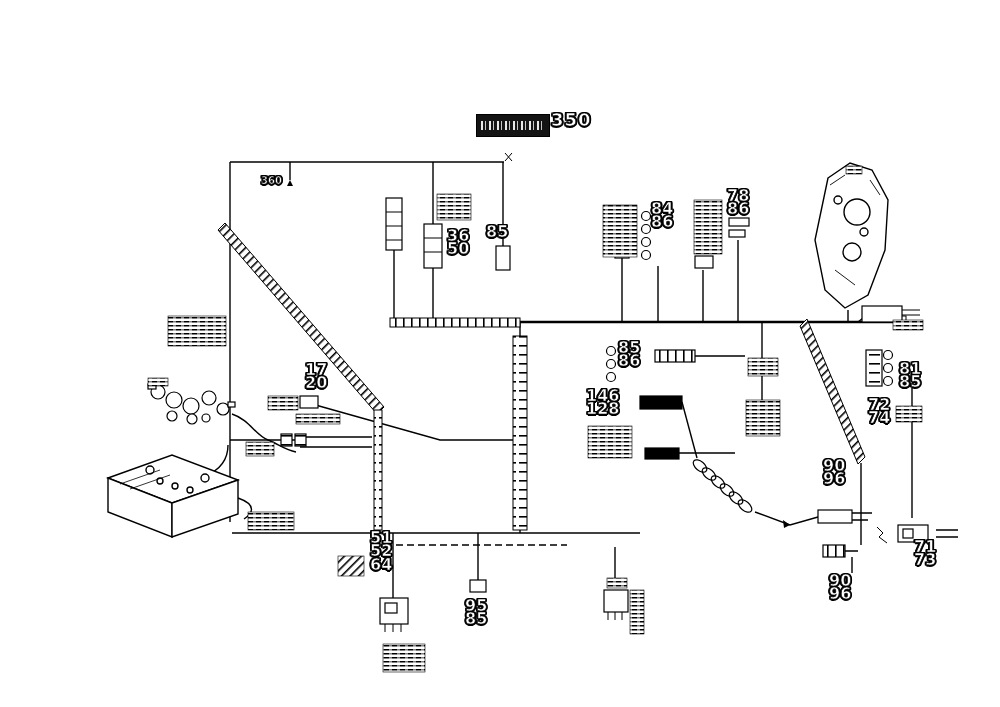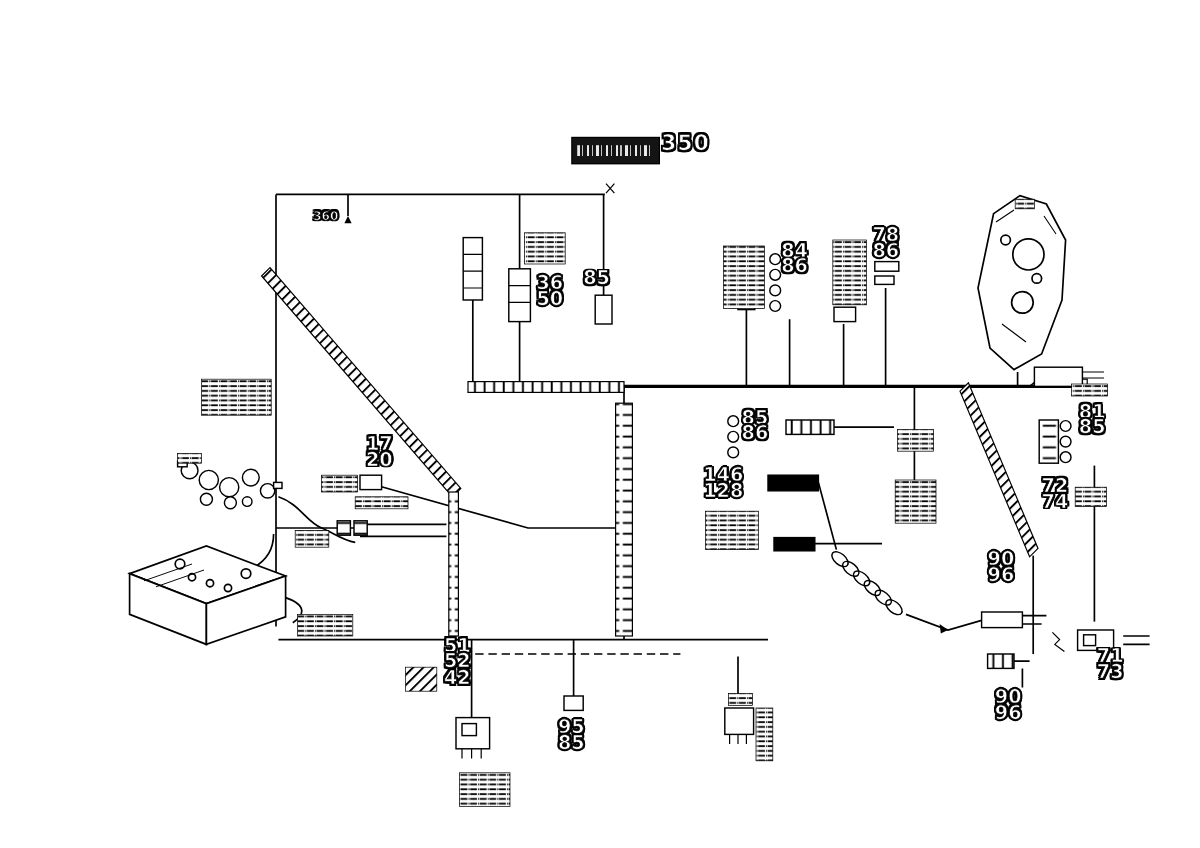--- a/index.html
+++ b/index.html
@@ -248,21 +248,21 @@
         <span>20</span>
       </div>
       <div class="callout m" style="left: 618px; top: 341px;">
         <span>85</span>
         <span>86</span>
       </div>
       <div class="callout m" style="left: 586px; top: 389px;">
         <span>146</span>
         <span>128</span>
       </div>
-      <div class="callout m" style="left: 899px; top: 336px; text-align: center;">
+      <div class="callout m" style="left: 899px; top: 362px; text-align: center;">
         <span>81</span>
         <span>85</span>
       </div>
       <div class="callout m" style="left: 839px; top: 398px; padding-left: 29px;">
         <span>72</span>
         <span>74</span>
       </div>
       <div class="callout m" style="left: 823px; top: 459px;">
         <span>90</span>
         <span>96</span>
@@ -271,21 +271,21 @@
         <span>71</span>
         <span>73</span>
       </div>
       <div class="callout m" style="left: 829px; top: 574px;">
         <span>90</span>
         <span>96</span>
       </div>
       <div class="callout m" style="left: 334px; top: 531px; padding-left: 36px;">
         <span>51</span>
         <span>52</span>
-        <span>42</span>
+        <span>64</span>
       </div>
       <div class="callout m" style="left: 465px; top: 599px;">
         <span>95</span>
         <span>85</span>
       </div>
     </div>
 
 </div>
 
 </body></html>

